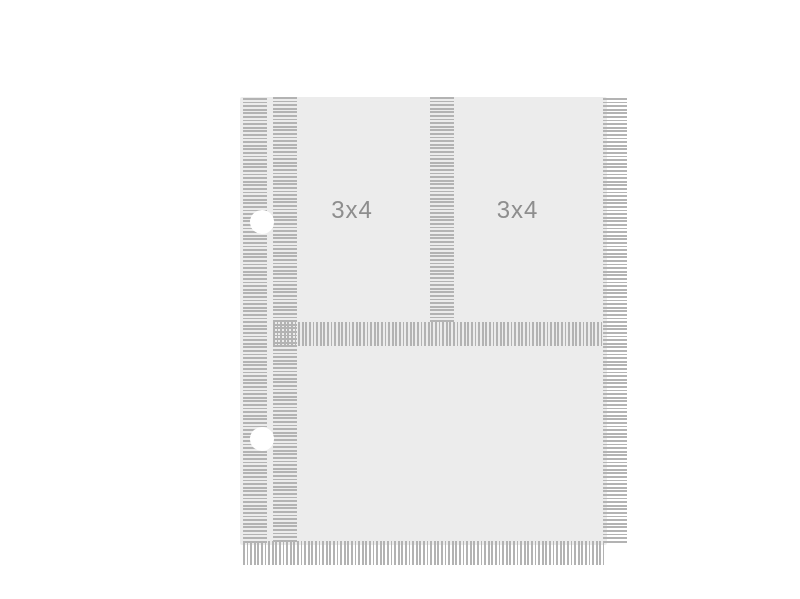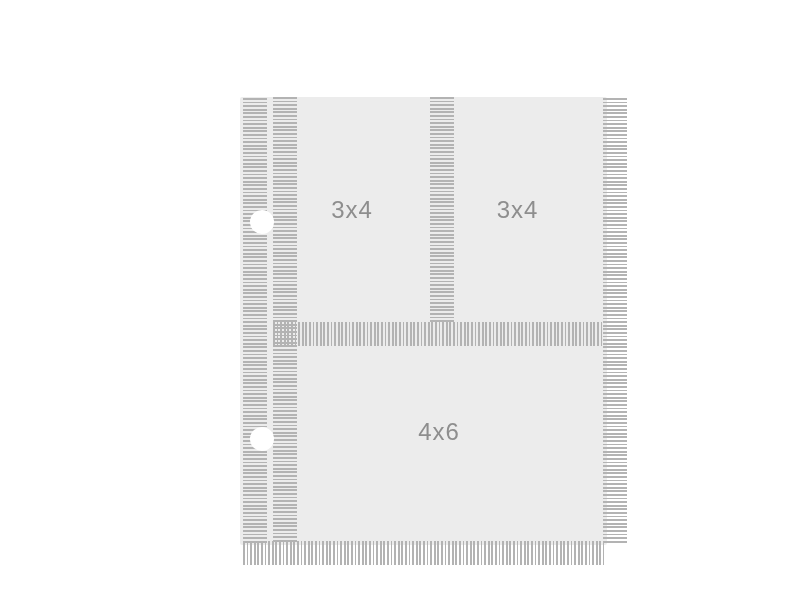--- a/index.html
+++ b/index.html
@@ -103,18 +103,15 @@
 
     <div class="hole hole-top"></div>
     <div class="hole hole-bottom"></div>
 
     <div class="pocket pocket-tl">
       <span class="pocket-label">3x4</span>
     </div>
     <div class="pocket pocket-tr">
       <span class="pocket-label">3x4</span>
     </div>
-    <div class="pocket pocket-b">
-      <span class="pocket-label">4x6</span>
-    </div>
 
   </div>
 </div>
 
 </body></html>

